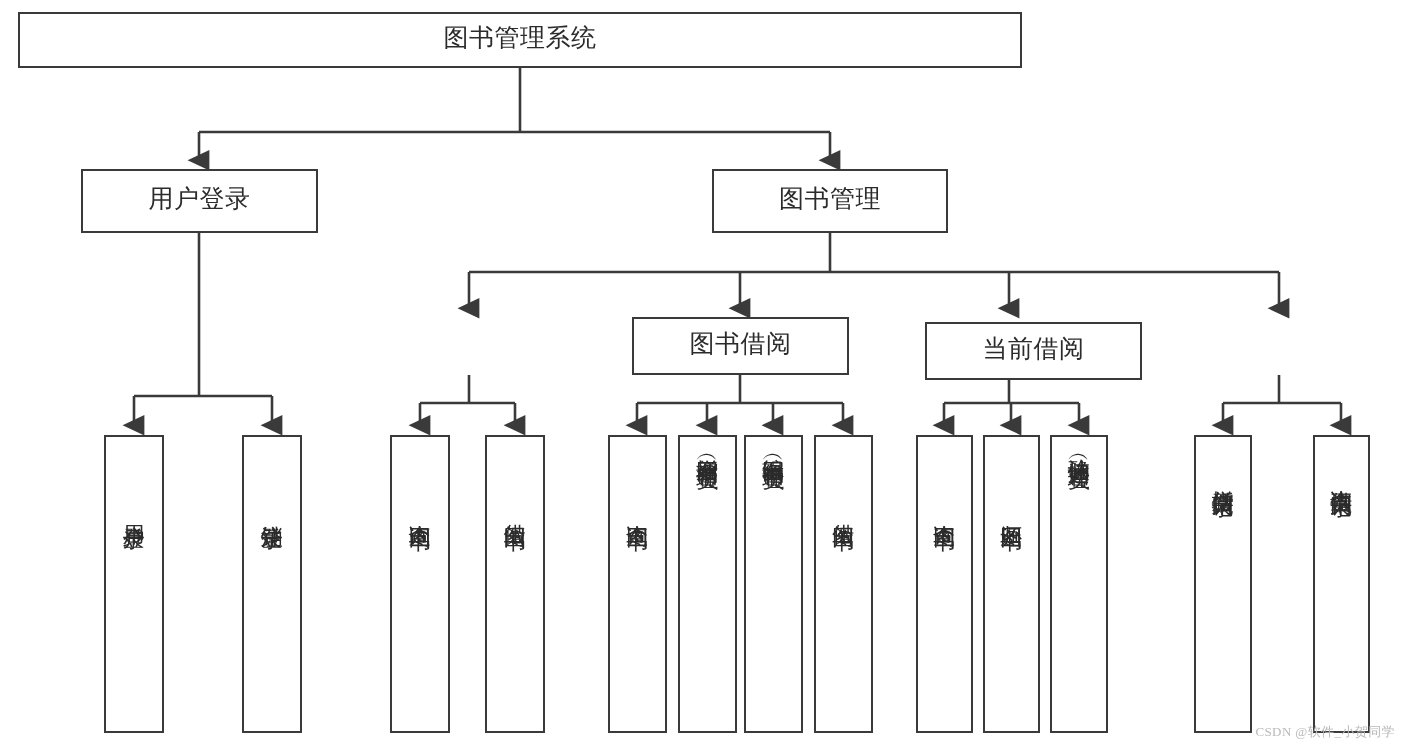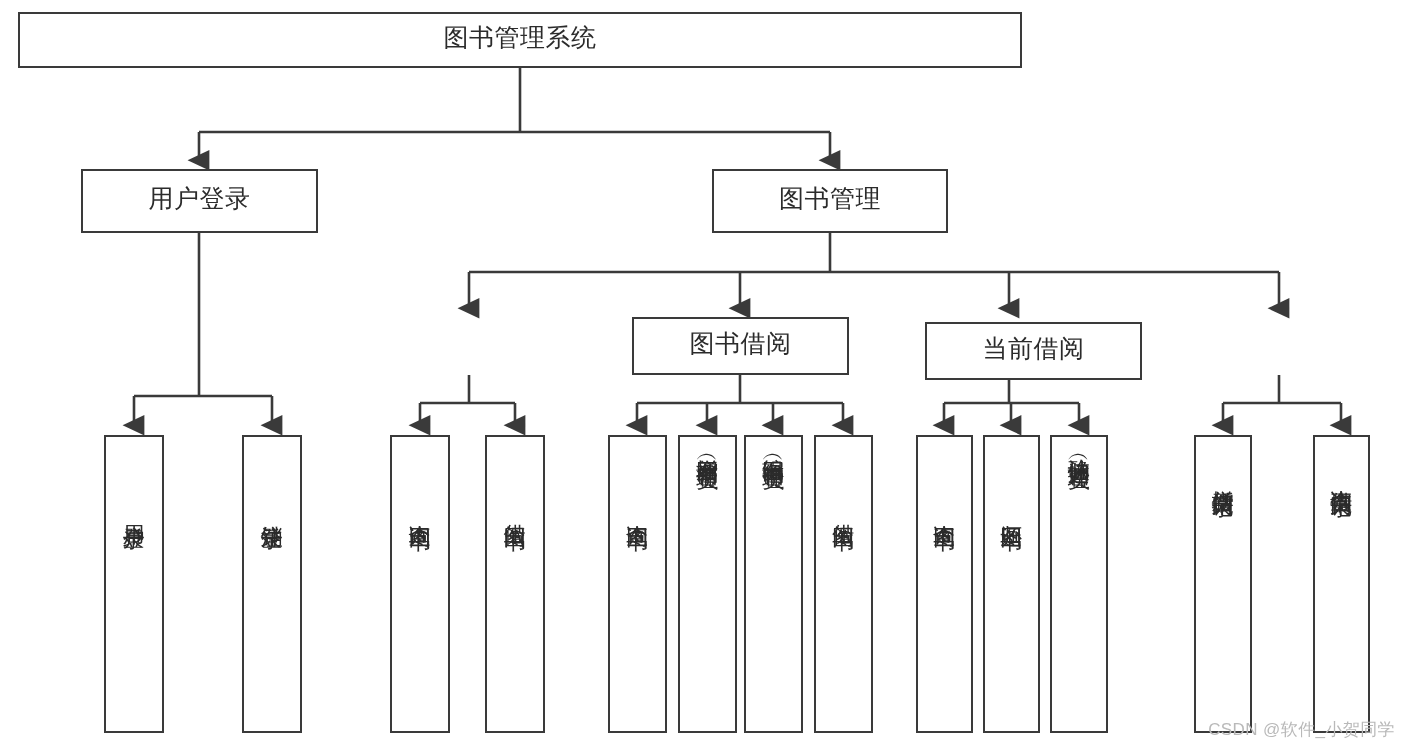--- a/index.html
+++ b/index.html
@@ -56,25 +56,26 @@
     text-orientation: upright;
     font-size: 22px;
     line-height: 1.06;
     letter-spacing: 1.5px;
     white-space: nowrap;
   }
   .watermark {
     position: absolute;
     right: 10px;
     bottom: 6px;
-    font-size: 17px;
+    font-size: 13px;
     color: #b9b9b9;
     z-index: 5;
     white-space: nowrap;
     letter-spacing: 0.4px;
+    font-family: Liberation Serif, serif;
   }
 </style>
 </head>
 <body>
 
 <div id="canvas">
 
   <svg class="edges" viewBox="0 0 1405 747">
     <defs>
       <marker id="arrow" markerWidth="9" markerHeight="9" refX="4.2" refY="4.4" orient="auto" markerUnits="strokeWidth">

